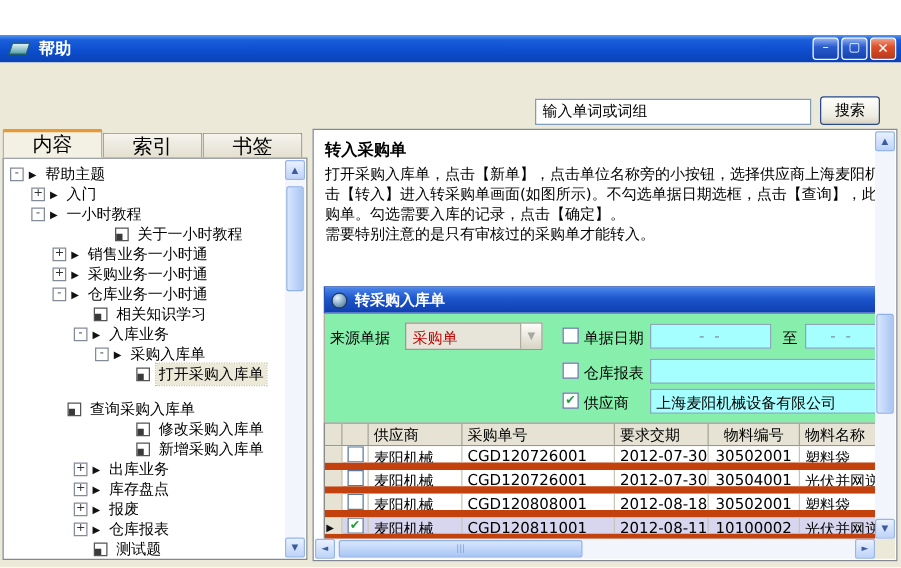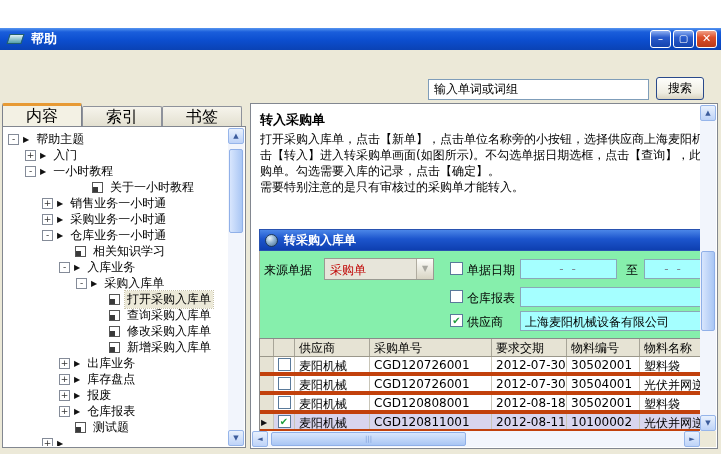--- a/index.html
+++ b/index.html
@@ -90,30 +90,30 @@
   .combo-btn { margin-left:auto; width:17px; background:linear-gradient(180deg,#fdfdfa,#d8d4c4);
     border-left:1px solid #b0aca0; color:#a8a8a0; text-align:center; font-size:8px; line-height:20px; }
   .chk { position:absolute; width:13px; height:13px; background:#fff; border:1px solid #5a7a9a;
     font-size:10px; line-height:11px; text-align:center; color:#1f9e3c; font-weight:bold; }
   .cyanfield { position:absolute; height:20px; background:#a5ffff; border:1px solid #8aa8b8;
     font-size:12px; padding:2px 4px; white-space:nowrap; overflow:hidden; }
   .datefield { text-align:center; color:#7a8a96; letter-spacing:2px; }
 
   
   .grid { position:absolute; left:-1px; top:87px; width:446px; background:#fff; border:1px solid #8a8a8a; overflow:hidden; }
-  .g-row { display:flex; height:19px; border-bottom:4px solid #c2410c; background:#fff; }
+  .g-row { display:flex; height:19px; border-bottom:6px solid #c2410c; background:#fff; }
   .g-row.header { height:18px; background:#e6e3d4; border-bottom:1px solid #9a978a; }
   .g-row.selected { background:#d8d5ee; }
   .g-cell { flex:none; border-right:1px solid #c8c5b8; font-size:12px; padding:1px 4px;
     white-space:nowrap; overflow:hidden; }
   .g-row.header .g-cell { border-right:1px solid #a8a598; }
   .c-sel { width:14px; padding:1px 1px; background:#e6e3d4; color:#111; font-size:8px; line-height:15px; }
   .c-chk { width:21px; display:flex; align-items:center; justify-content:center; padding:0; }
   .c-chk .chk { position:static; }
-  .c1 { width:75px; } .c2 { width:122px; } .c3 { width:75px; } .c4 { width:73px; }
+  .c1 { width:75px; } .c2 { width:122px; } .c3 { width:75px; } .c4 { width:73px;text-align:center; }
   .c5 { flex:1; border-right:none; }
 </style>
 </head>
 <body>
 
 <div id="window">
 
 
   <div class="titlebar">
     <span class="book-icon"></span>
@@ -183,21 +183,21 @@
           </div>
           <div class="tree-row" style="padding-left: 72px;">
             <span class="expander">-</span>
             <span class="arrow-glyph">▶</span>
             <span class="tree-label">采购入库单</span>
           </div>
           <div class="tree-row selected" style="padding-left: 105px;">
             <span class="doc-icon"></span>
             <span class="tree-label">打开采购入库单</span>
           </div>
-          <div class="tree-row" style="padding-left: 105px;">
+          <div class="tree-row" style="padding-left: 50px; margin-top: 12px;">
             <span class="doc-icon"></span>
             <span class="tree-label">查询采购入库单</span>
           </div>
           <div class="tree-row" style="padding-left: 105px;">
             <span class="doc-icon"></span>
             <span class="tree-label">修改采购入库单</span>
           </div>
           <div class="tree-row" style="padding-left: 105px;">
             <span class="doc-icon"></span>
             <span class="tree-label">新增采购入库单</span>

